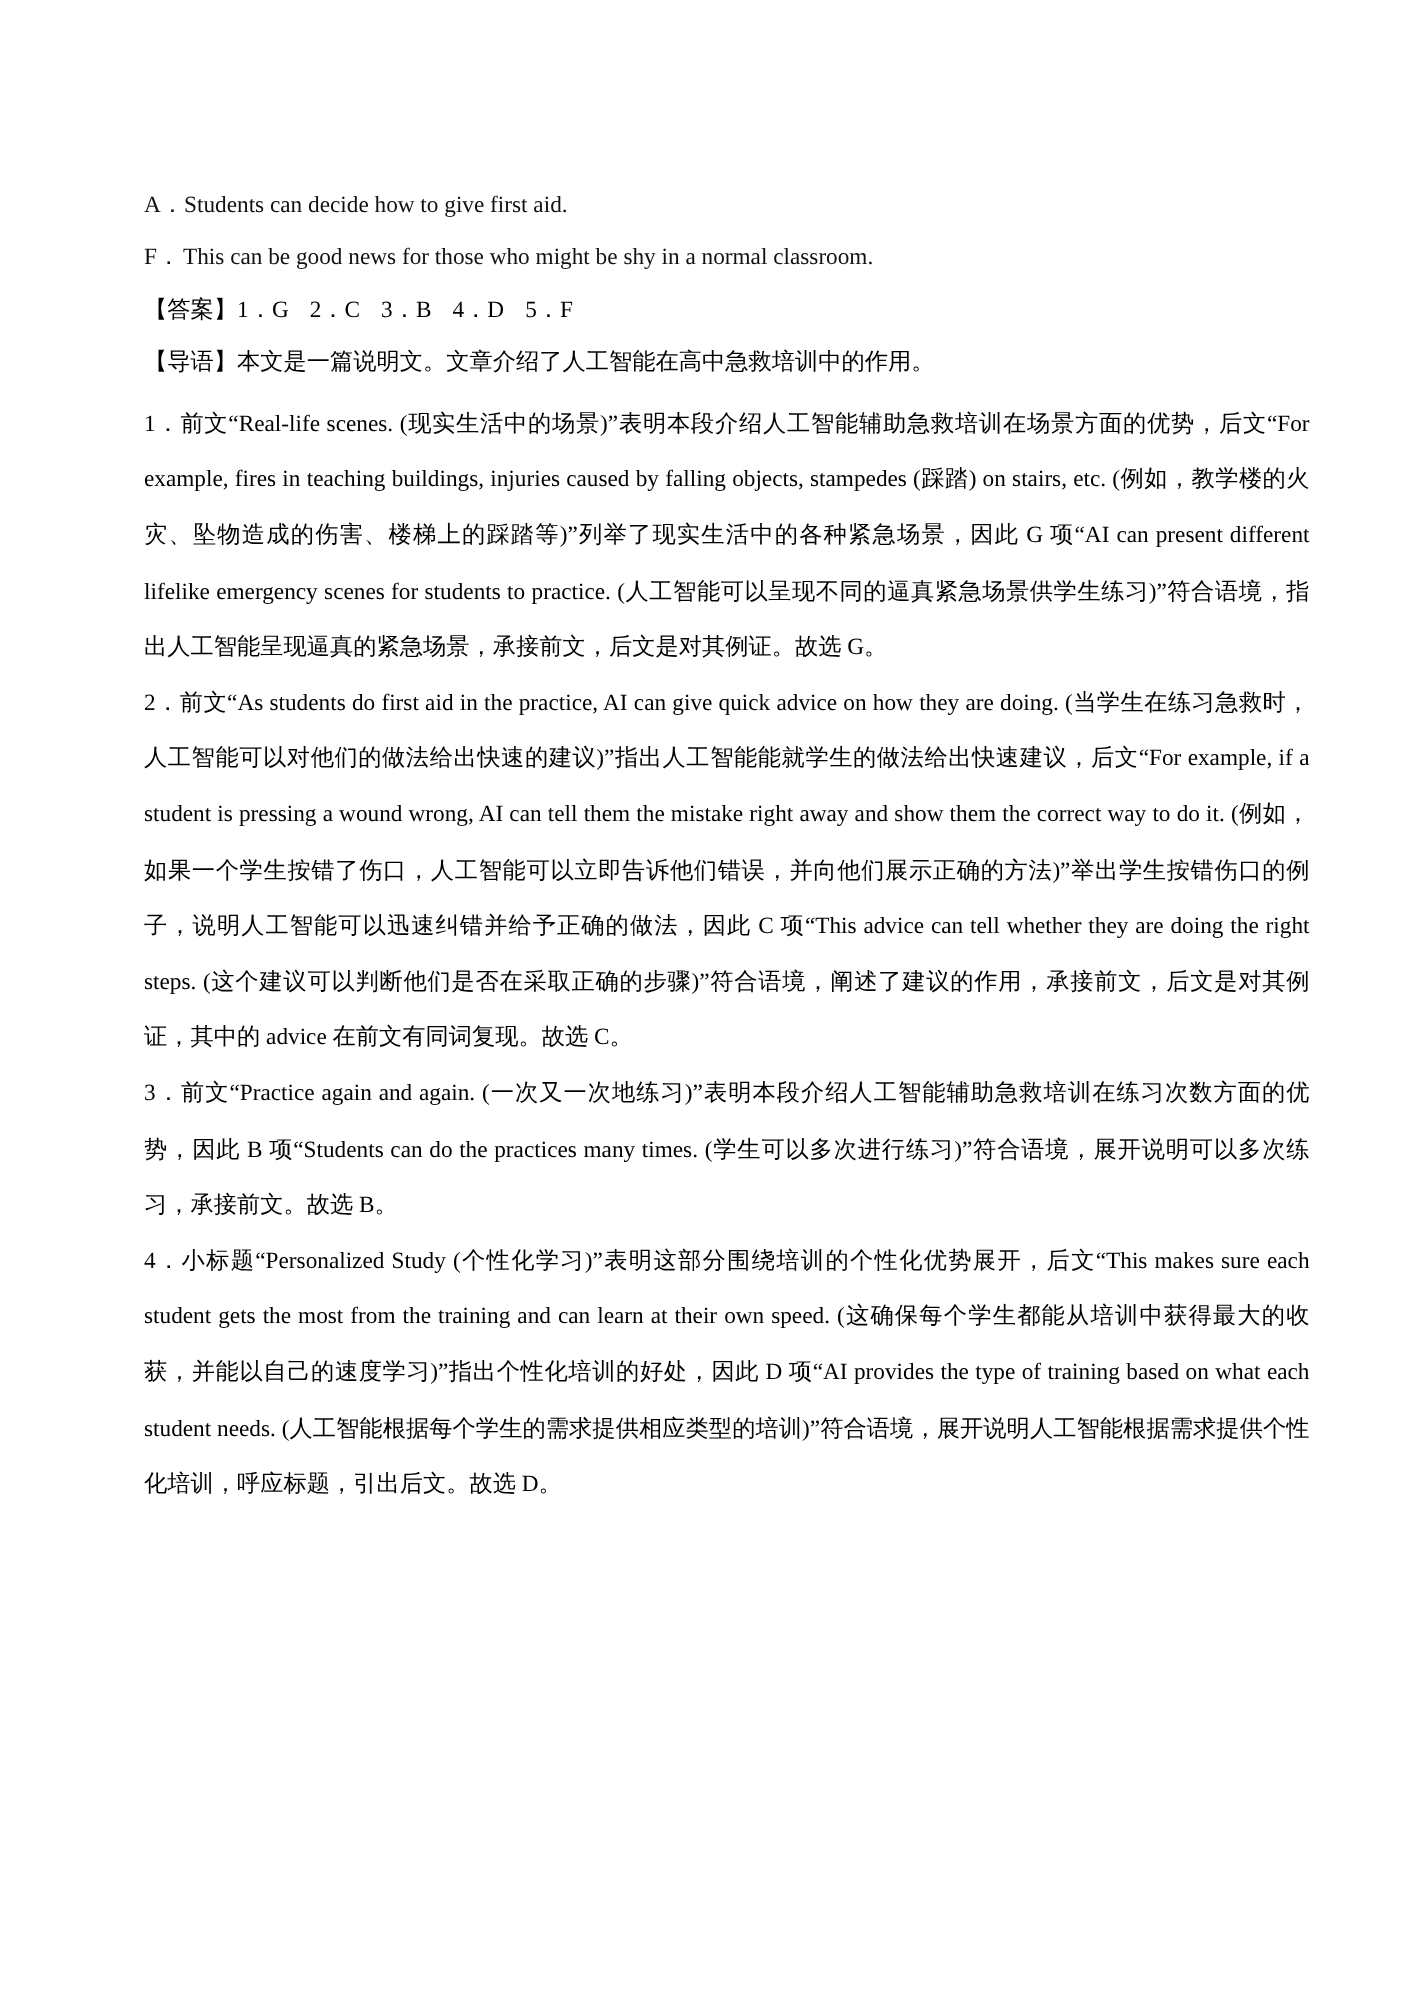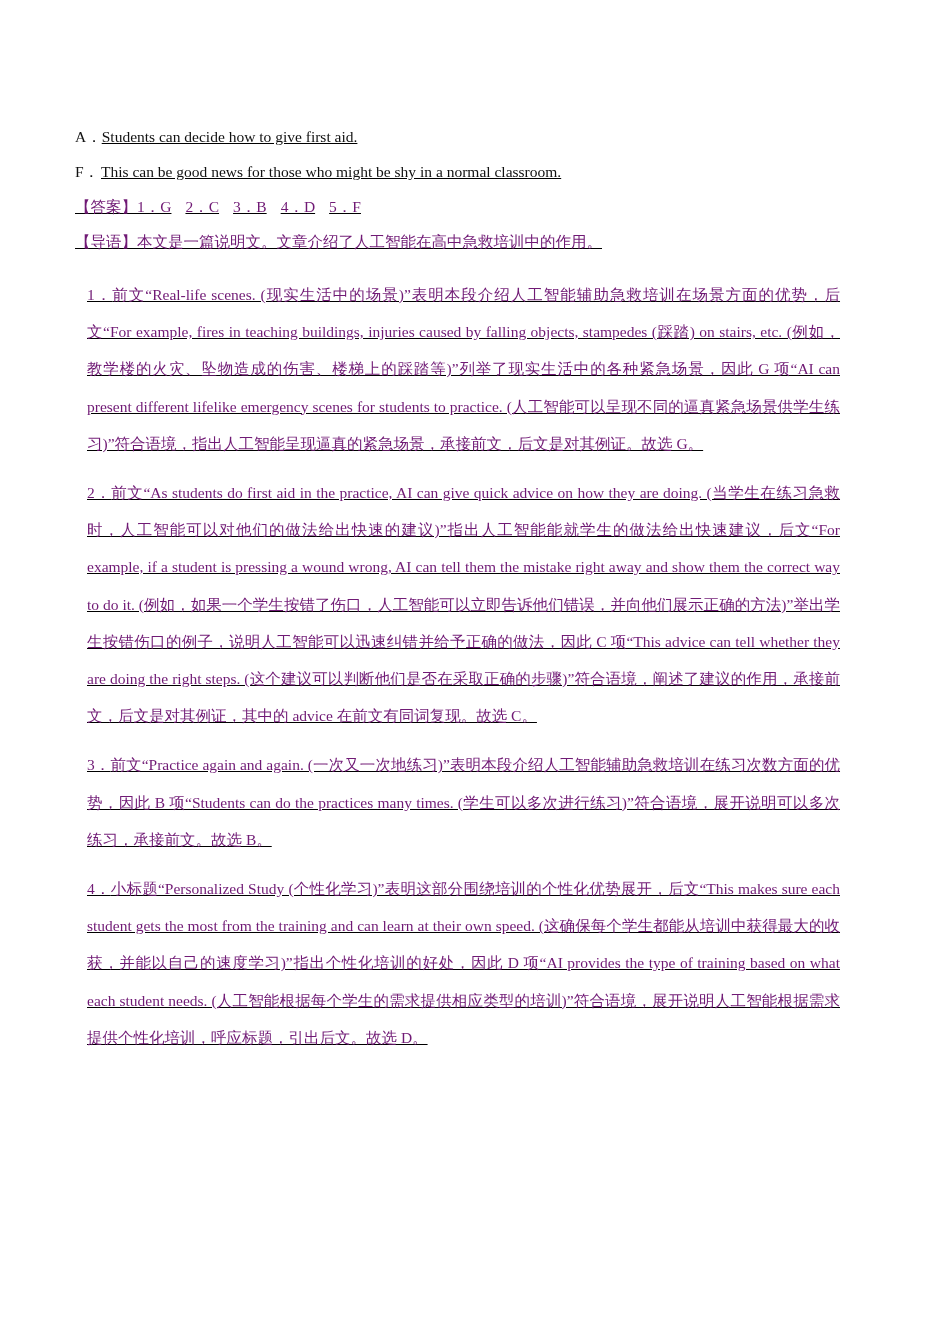--- a/index.html
+++ b/index.html
@@ -9,57 +9,56 @@
     }
     body {
       width: 950px;
       height: 1344px;
       position: relative;
       overflow: hidden;
       font-family: "Liberation Serif", "DejaVu Serif", serif;
     }
     .page {
       position: absolute;
-      left: 75px;
+      left: 96px;
       top: 124px;
       width: 777px;
-      text-decoration: underline;
     }
     .option {
       font-size: 15.5px;
       color: #111111;
       height: 35px;
       line-height: 26px;
       white-space: nowrap;
     }
     .option .letter {
       display: inline-block;
       min-width: 26px;
     }
     .red {
-      color: #701a75;
+      color: #000000;
     }
     .answer-line, .intro-line {
       font-size: 15.5px;
       height: 35px;
       line-height: 26px;
       white-space: nowrap;
     }
     .answer-line .ans-item {
       margin-right: 14px;
     }
     .bracket {
       font-weight: normal;
     }
     .para {
       font-size: 15.5px;
       line-height: 37.2px;
       text-align: justify;
       text-align-last: left;
-      margin: 12px;
+      margin: 0;
     }
     .para-5 {
       text-align-last: justify;
       word-spacing: 4px;
     }
   </style>
 </head>
 <body>
 
 <div class="page">

